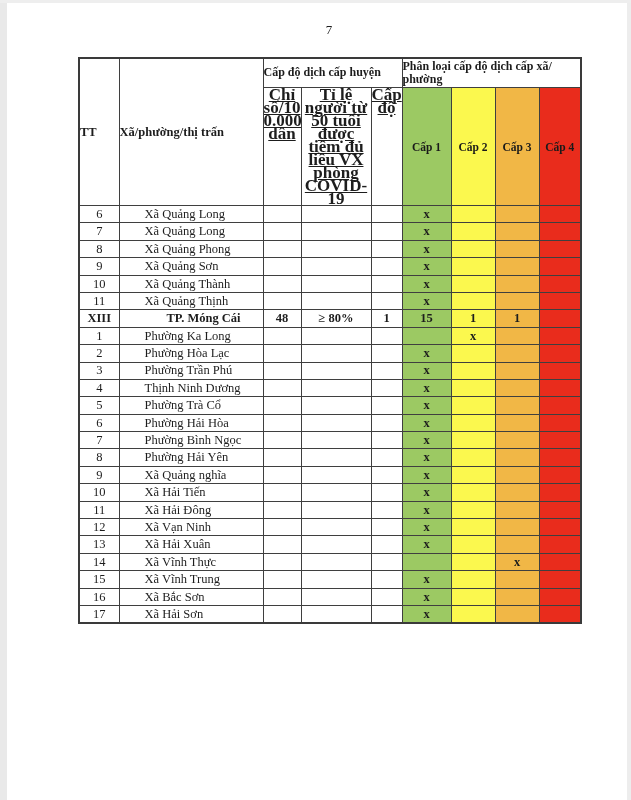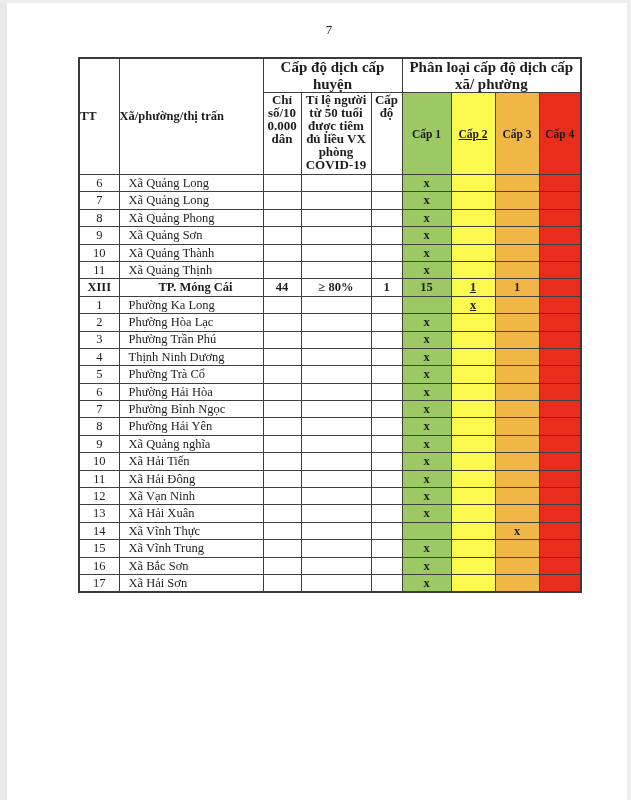--- a/index.html
+++ b/index.html
@@ -33,33 +33,33 @@
     position: absolute; left: 78px; top: 57px; width: 502px;
     border-collapse: collapse; table-layout: fixed;
     border: 2px solid #3a3a3a;
   }
   table.levels th, table.levels td {
     border: 1px solid #3f3f3f;
     padding: 0;
     overflow: hidden;
   }
   th { font-weight: bold; }
-  .h-group { font-size: 15px; text-align: center; vertical-align: middle; height: 28px; line-height: 1.1; }
+  .h-group { font-size: 12px; text-align: left; vertical-align: middle; height: 28px; line-height: 1.1; }
   .h-span  { font-size: 12.5px; text-align: left; vertical-align: middle; }
-  .h-sub   { font-size: 13px; text-align: center; vertical-align: top; padding-top: 3px; line-height: 13px; height: 81px; }
+  .h-sub   { font-size: 17px; text-align: center; vertical-align: top; padding-top: 3px; line-height: 13px; height: 81px; text-decoration: underline; }
   .h-level { font-size: 11.5px; text-align: center; vertical-align: middle; color: #1a1a1a; }
   .lv1 { background: var(--lv1); }
-  .lv2 { background: var(--lv2); text-decoration: underline; }
+  .lv2 { background: var(--lv2); }
   .lv3 { background: var(--lv3); }
   .lv4 { background: var(--lv4); }
   tbody td {
     height: 16.4px; font-size: 12.5px; line-height: 1;
     text-align: center; vertical-align: middle; white-space: nowrap;
   }
-  tbody td.c-name { text-align: left; padding-left: 9px; }
+  tbody td.c-name { text-align: left; padding-left: 25px; }
   tbody td.mark { font-weight: 600; }
   tbody tr.bold td { font-weight: bold; text-align: center; }
 </style>
 </head>
 <body>
 
 <div class="scan-edge-left"></div>
 <div class="scan-edge-right"></div>
 <div class="scan-edge-top"></div>
 
@@ -157,21 +157,21 @@
         <td class="c-num"></td>
         <td class="c-num"></td>
         <td class="lv1 mark">x</td>
         <td class="lv2 mark"></td>
         <td class="lv3 mark"></td>
         <td class="lv4 mark"></td>
       </tr>
       <tr class="bold">
         <td class="c-tt">XIII</td>
         <td class="c-name">TP. Móng Cái</td>
-        <td class="c-num">44</td>
+        <td class="c-num">48</td>
         <td class="c-num">≥ 80%</td>
         <td class="c-num">1</td>
         <td class="lv1 mark">15</td>
         <td class="lv2 mark">1</td>
         <td class="lv3 mark">1</td>
         <td class="lv4 mark"></td>
       </tr>
       <tr>
         <td class="c-tt">1</td>
         <td class="c-name">Phường Ka Long</td>

